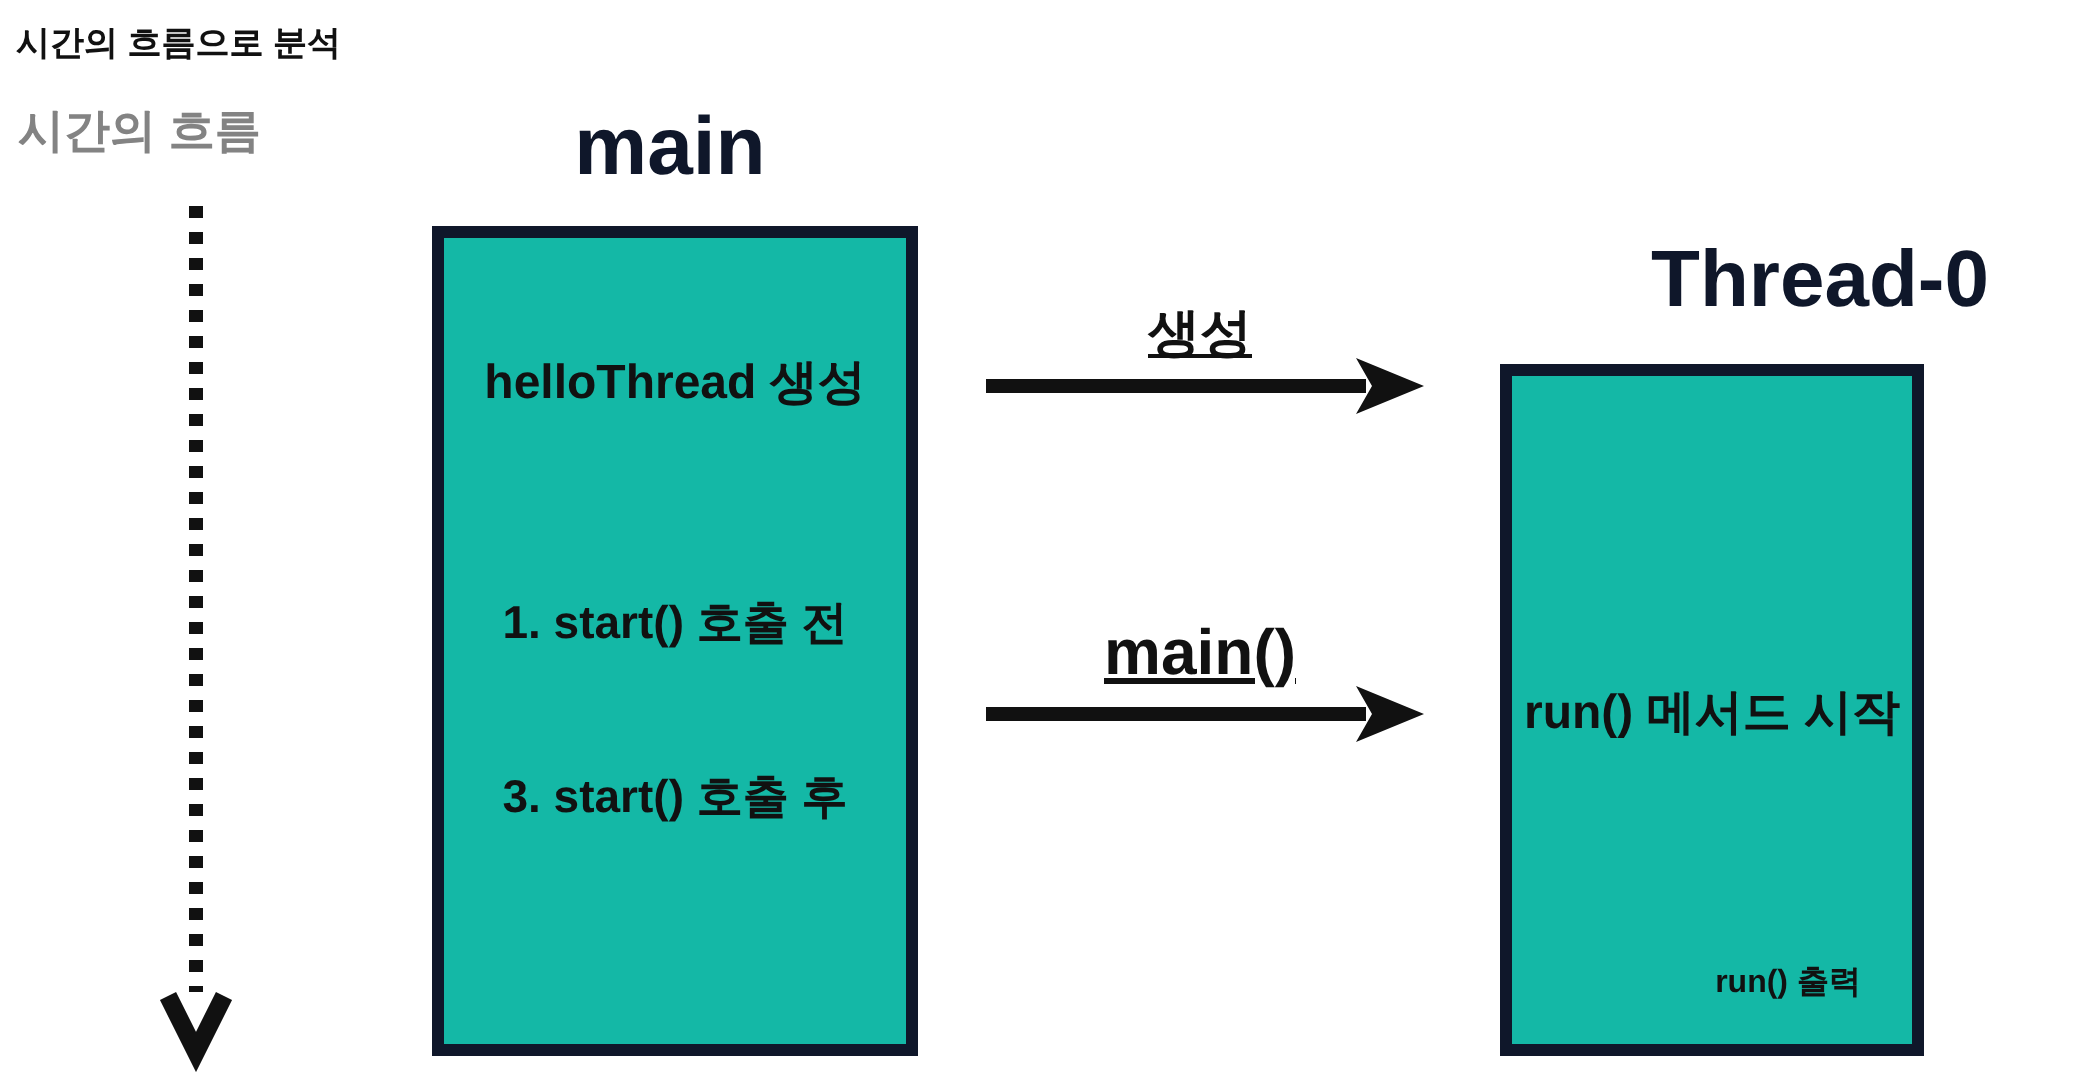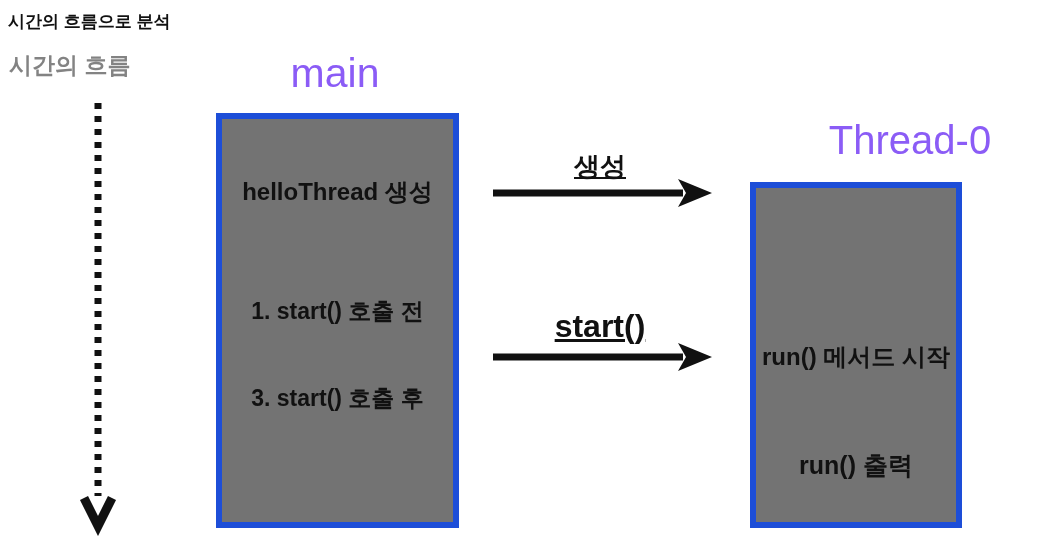--- a/index.html
+++ b/index.html
@@ -26,38 +26,38 @@
     font-size: 23px;
     font-weight: 700;
     color: #838383;
   }
   .time-arrow {
     position: absolute;
     left: 76px; top: 100px;
   }
   .lifeline-title {
     position: absolute;
-    font-weight: 400;
+    font-weight: 700;
     text-align: center;
-    color: #8b5cf6;
+    color: #0f172a;
   }
   .main-title {
     left: 235px; top: 50px;
     width: 200px;
     font-size: 41px;
   }
   .thread-title {
     left: 810px; top: 118px;
     width: 200px;
     font-size: 40px;
   }
   .box {
     position: absolute;
-    border: 6px solid #1d4ed8;
-    background: #737373;
+    border: 6px solid #0f172a;
+    background: #14b8a6;
   }
   .main-box {
     left: 216px; top: 113px;
     width: 243px; height: 415px;
   }
   .thread-box {
     left: 750px; top: 182px;
     width: 212px; height: 346px;
   }
   .evt {
@@ -68,21 +68,21 @@
     font-size: 23px;
     line-height: 30px;
     color: #111111;
     white-space: nowrap;
   }
   .evt-hello     { top: 58px;  font-size: 24px; }
   .evt-item1     { top: 177px; }
   .evt-item2     { top: 217px; }
   .evt-item3     { top: 264px; }
   .evt-runstart  { top: 154px; font-size: 24px; }
-  .evt-runout    { top: 262px; font-size: 25px; }
+  .evt-runout    { top: 289px; font-size: 16px; margin-left: 38px; }
   .msg-label {
     position: absolute;
     text-align: center;
     font-weight: 700;
     color: #111111;
     white-space: nowrap;
     text-decoration: underline;
   }
   .create-label {
     left: 540px; top: 149px;
@@ -120,21 +120,21 @@
     <div class="evt evt-item3">3. start() 호출 후</div>
   </div>
 
   <div class="msg-label create-label">생성</div>
 
   <svg class="h-arrow arrow-create" width="222" height="32" viewBox="0 0 222 32">
     <line x1="2" y1="16" x2="192" y2="16" stroke="#111111" stroke-width="7"></line>
     <polygon points="187,2 221,16 187,30 195,16" fill="#111111"></polygon>
   </svg>
 
-  <div class="msg-label start-label">start()</div>
+  <div class="msg-label start-label">main()</div>
 
   <svg class="h-arrow arrow-start" width="222" height="32" viewBox="0 0 222 32">
     <line x1="2" y1="16" x2="192" y2="16" stroke="#111111" stroke-width="7"></line>
     <polygon points="187,2 221,16 187,30 195,16" fill="#111111"></polygon>
   </svg>
 
   <div class="lifeline-title thread-title">Thread-0</div>
 
   <div class="box thread-box">
     <div class="evt evt-runstart">run() 메서드 시작</div>

